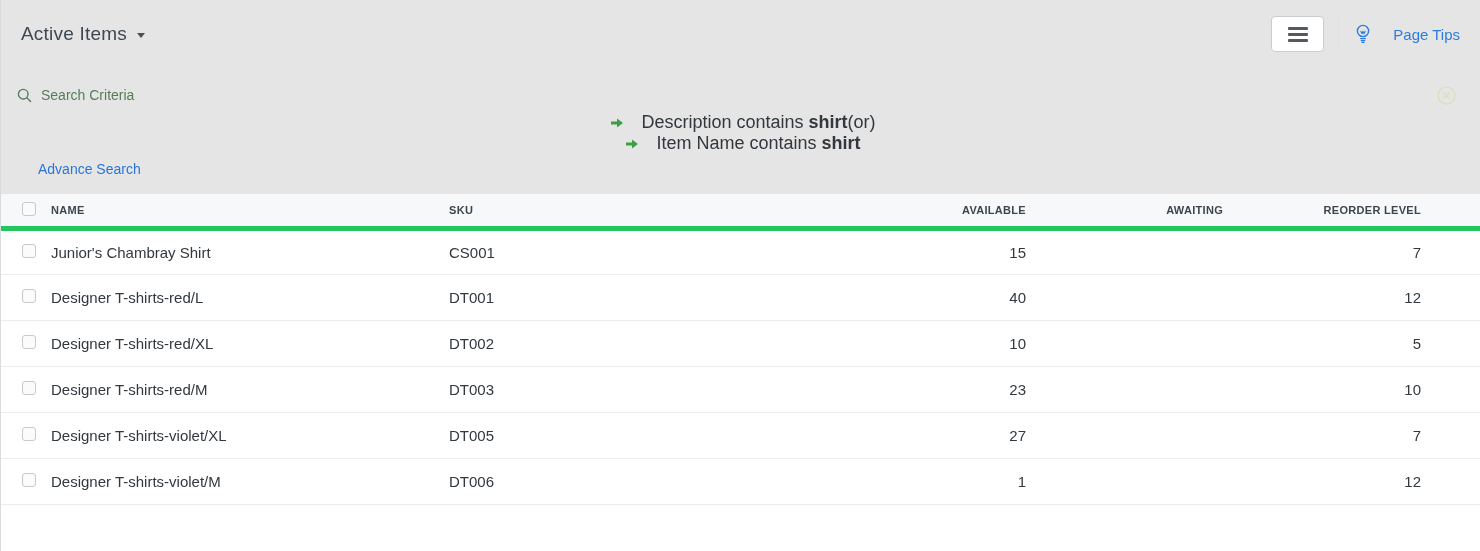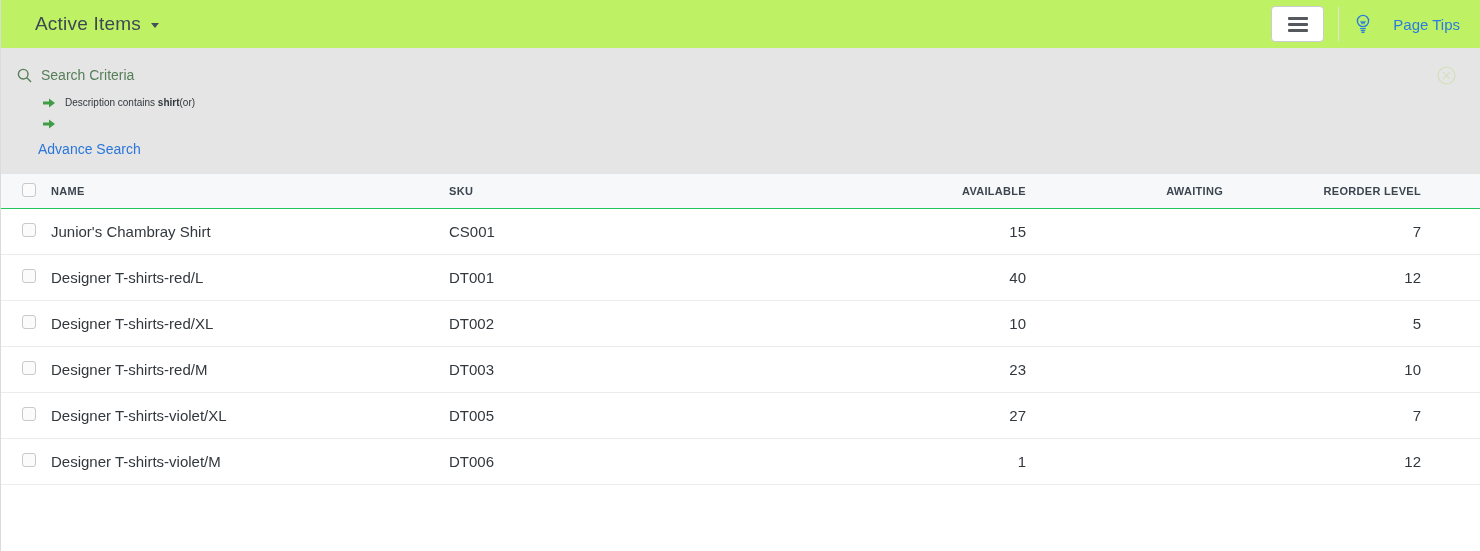--- a/index.html
+++ b/index.html
@@ -7,26 +7,26 @@
   body {
     font-family: "Liberation Sans", sans-serif;
     background: #ffffff;
     color: #32383d;
     border-left: 1px solid #d9dcdd;
     overflow: hidden;
   }
 
   
   .topbar {
-    height: 48px;
+    height: 68px;
     display: flex;
     align-items: center;
     justify-content: space-between;
-    padding: 0 20px 0 34px;
-    background: #bef264;
+    padding: 0 20px 0 20px;
+    background: #e5e5e5;
   }
   .title-group {
     display: flex;
     align-items: center;
     gap: 10px;
     cursor: pointer;
   }
   .page-title {
     font-size: 19px;
     font-weight: 400;
@@ -76,23 +76,23 @@
   .banner-title {
     display: flex; align-items: center; gap: 9px;
     height: 19px; line-height: 19px;
     font-size: 14px; color: #567e58;
   }
   .criteria-list {
     list-style: none;
     margin: 7px 0 0 26px;
   }
   .criteria-item {
-    display: flex; align-items: center; gap: 10px;
+    display: flex; align-items: center; gap: 18px;
     height: 21px; line-height: 21px;
-    font-size: 10px; color: #32383d;
+    font-size: 18px; color: #32383d; justify-content: center;
   }
   .criteria-item .bold-term { font-weight: 700; }
   .advance-search {
     display: inline-block;
     margin: 6px 0 0 21px;
     font-size: 14px; line-height: 19px;
     color: #2b76d9; text-decoration: none; cursor: pointer;
   }
   .banner-close {
     position: absolute;
@@ -103,21 +103,21 @@
 
   
   .items-table {
     width: 100%;
     border-collapse: collapse;
     table-layout: fixed;
   }
   .items-table thead th {
     height: 34px;
     background: #f7f8f9;
-    border-bottom: 1px solid #22c55e;
+    border-bottom: 5px solid #22c55e;
     font-size: 11px;
     font-weight: 700;
     letter-spacing: 0.3px;
     color: #3c4651;
     text-align: left;
     vertical-align: middle;
   }
   .items-table tbody td {
     height: 46px;
     border-bottom: 1px solid #ebeced;
@@ -183,20 +183,21 @@
       <li class="criteria-item">
         <svg width="12" height="10" viewBox="0 0 12 10">
           <path d="M0 3.6 h6 v-3 L12 5 L6 9.4 v-3 H0 z" fill="#3f9d46"></path>
         </svg>
         <span class="crit-text"><span>Description contains </span><span class="bold-term">shirt</span><span>(or)</span></span>
       </li>
       <li class="criteria-item">
         <svg width="12" height="10" viewBox="0 0 12 10">
           <path d="M0 3.6 h6 v-3 L12 5 L6 9.4 v-3 H0 z" fill="#3f9d46"></path>
         </svg>
+        <span class="crit-text"><span>Item Name contains </span><span class="bold-term">shirt</span><span></span></span>
       </li>
     </ul>
 
     <a class="advance-search">Advance Search</a>
 
     <span class="banner-close">
       <svg width="19" height="19" viewBox="0 0 19 19">
         <circle cx="9.5" cy="9.5" r="8.4" fill="none" stroke="#d6e0bf" stroke-width="1.3"></circle>
         <path d="M6.4 6.4 L12.6 12.6 M12.6 6.4 L6.4 12.6" stroke="#d6e0bf" stroke-width="1.3" stroke-linecap="round"></path>
       </svg>

